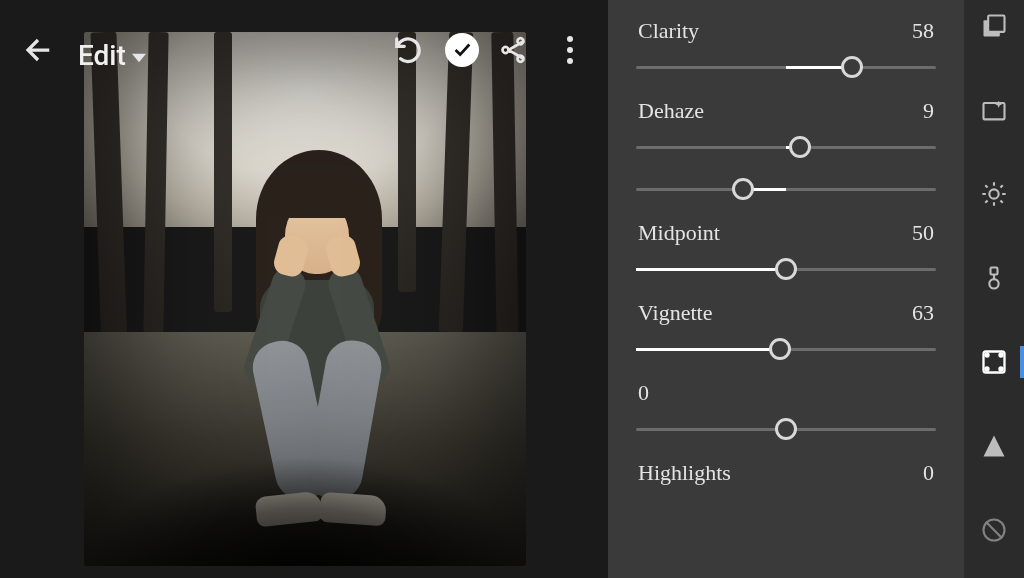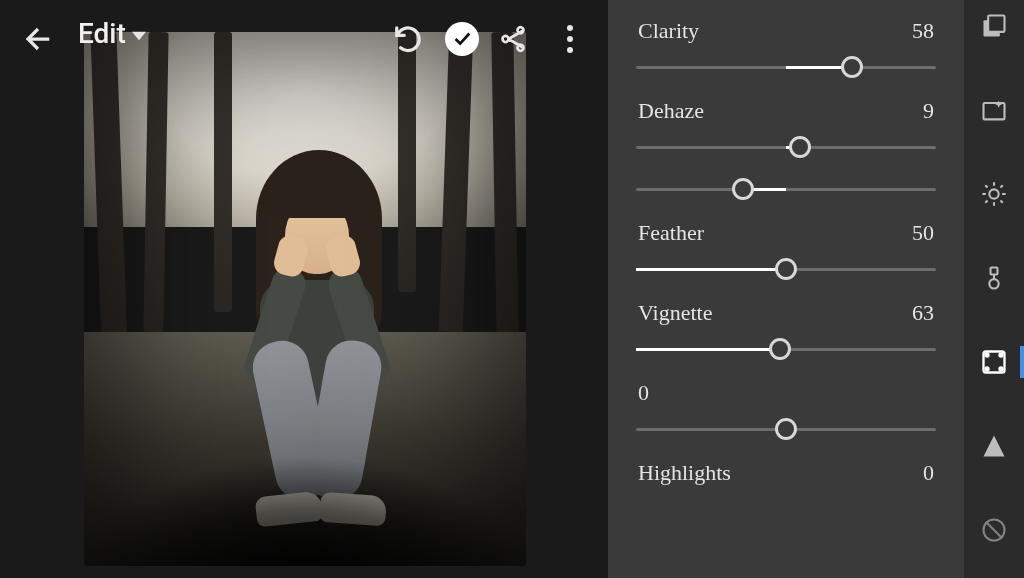--- a/index.html
+++ b/index.html
@@ -1,21 +1,21 @@
 <!DOCTYPE html>
 <html><head>
 <meta charset="utf-8">
 <style>
   * { box-sizing: border-box; margin: 0; padding: 0; }
   html, body { width: 1024px; height: 578px; overflow: hidden; font-family: -apple-system, Roboto, Arial, sans-serif; }
   body { display: flex; background: #1a1a1a; color: #d8d8d8; }
 
   
   .left-pane { position: relative; width: 608px; height: 578px; background: #1a1a1a; }
-  .top-bar { position: absolute; top: 8px; left: 0; right: 0; height: 72px; display: flex; align-items: flex-start; padding: 9px 16px; z-index: 2; }
+  .top-bar { position: absolute; top: 0; left: 0; right: 0; height: 72px; display: flex; align-items: flex-end; padding: 0 16px; z-index: 2; }
   .back-btn { width: 44px; height: 44px; display: flex; align-items: center; justify-content: center; cursor: pointer; }
   .back-btn svg { width: 30px; height: 30px; stroke: #e6e6e6; stroke-width: 2.6; fill: none; }
   .edit-label { margin-left: 18px; font-size: 28px; font-weight: 500; color: #f0f0f0; display: flex; align-items: center; cursor: pointer; }
   .edit-label .caret { margin-left: 6px; display: inline-block; }
   .edit-label .caret svg { width: 14px; height: 14px; fill: #e6e6e6; }
   .spacer { flex: 1; }
   .icon-btn { width: 44px; height: 44px; display: flex; align-items: center; justify-content: center; cursor: pointer; margin-left: 10px; }
   .icon-btn svg { width: 30px; height: 30px; }
   .check-circle { width: 34px; height: 34px; border-radius: 50%; background: #fff; display: flex; align-items: center; justify-content: center; }
   .check-circle svg { width: 22px; height: 22px; stroke: #111; stroke-width: 3; fill: none; }
@@ -175,21 +175,21 @@
       </div>
       <div class="slider-row">
         <div class="slider-track-wrap">
           <div class="slider-base"></div>
           <div class="slider-fill" style="left: 35.5%; width: 14.5%;"></div>
           <div class="slider-thumb" style="left: 35.5%;"></div>
         </div>
       </div>
       <div class="slider-row">
         <div class="slider-head">
-          <span>Feather</span>
+          <span>Midpoint</span>
           <span>50</span>
         </div>
         <div class="slider-track-wrap">
           <div class="slider-base"></div>
           <div class="slider-fill" style="left: 0%; width: 50%;"></div>
           <div class="slider-thumb" style="left: 50%;"></div>
         </div>
       </div>
       <div class="slider-row">
         <div class="slider-head">

